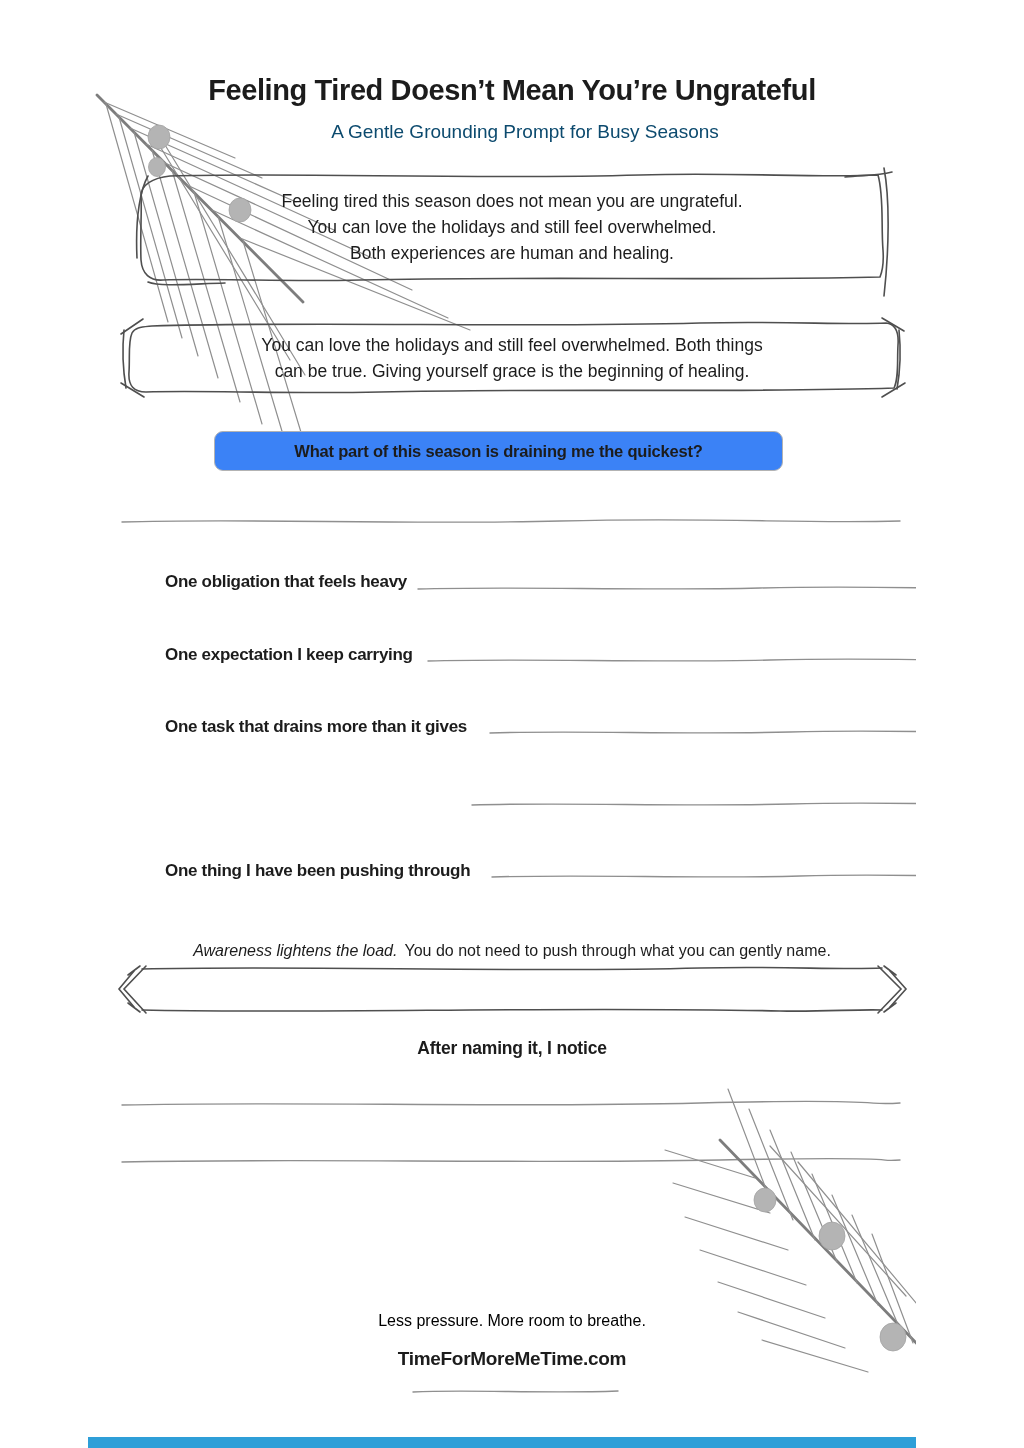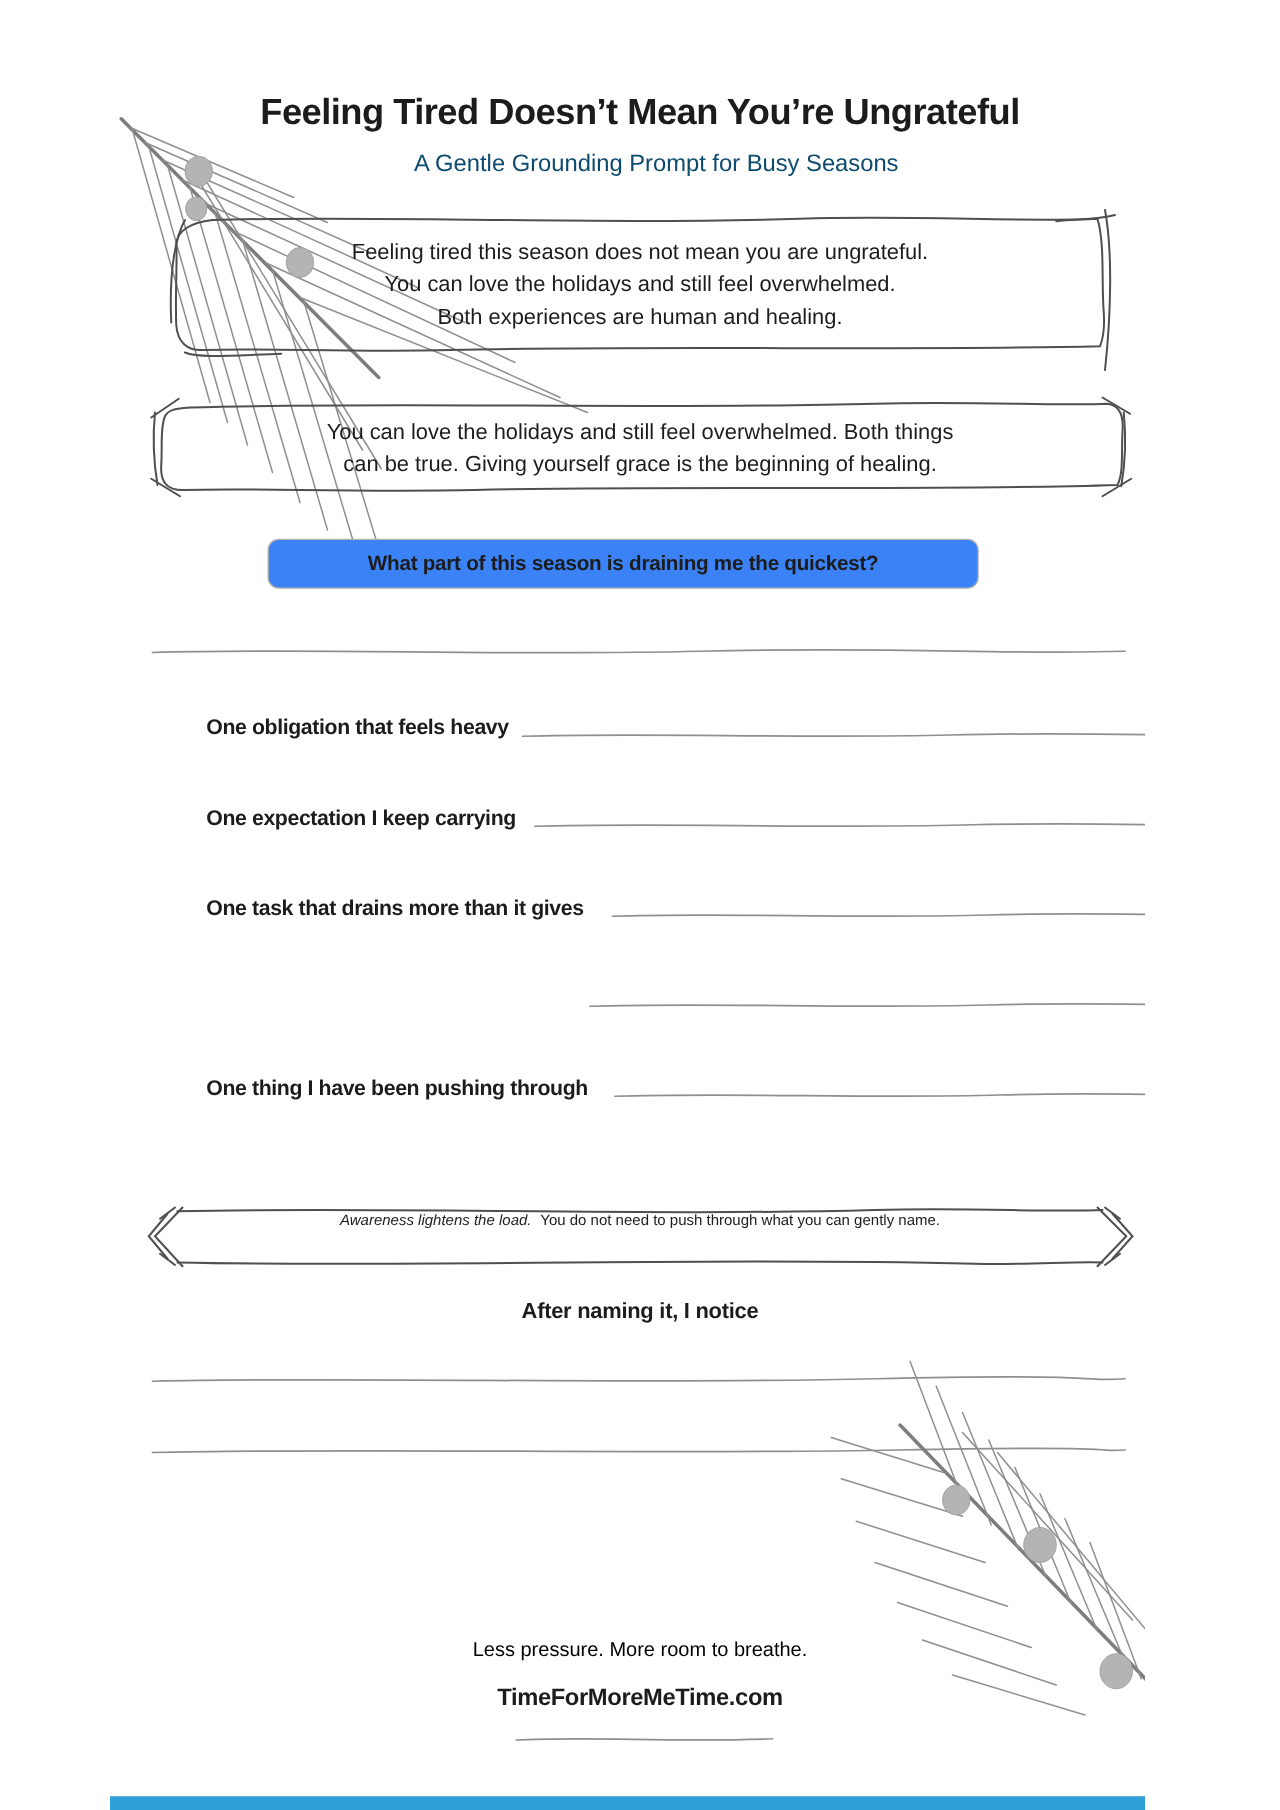--- a/index.html
+++ b/index.html
@@ -28,21 +28,21 @@
     border:1.6px solid #b3b3b3;border-radius:9px;background:#3b82f6;
     display:flex;align-items:center;justify-content:center;
     font-size:16.5px;font-weight:bold;letter-spacing:-0.2px;
   }
   .fieldlabel{
     left:122px;font-size:17px;font-weight:bold;letter-spacing:-0.3px;line-height:22px;
     white-space:nowrap;
     margin-left:43px;
   }
   .bannertext{
-    top:965px;font-size:12px;line-height:22px;white-space:nowrap;
+    top:940px;font-size:16px;line-height:22px;white-space:nowrap;
   }
   .bannertext .em{font-style:italic;}
   .bannertext .rest{margin-left:7px;}
   .afterheading{
     top:1037px;font-size:17.5px;font-weight:bold;letter-spacing:-0.2px;line-height:22px;
   }
   .tagline{
     top:1310px;font-size:16px;color:#000000;line-height:22px;
   }
   .site{

